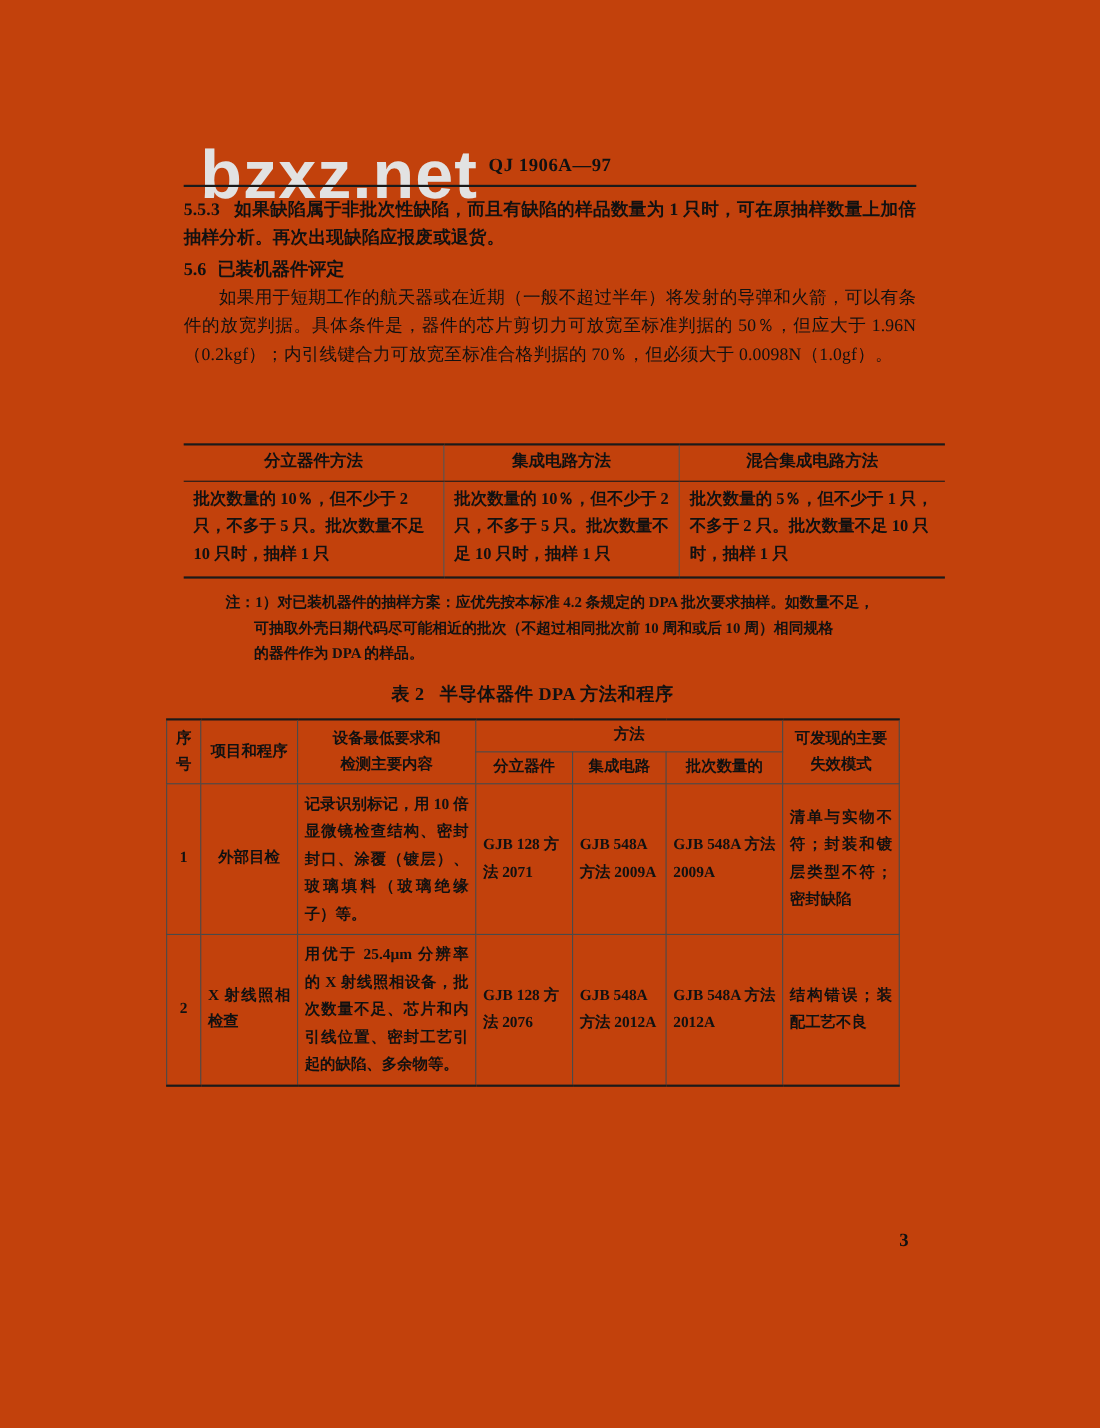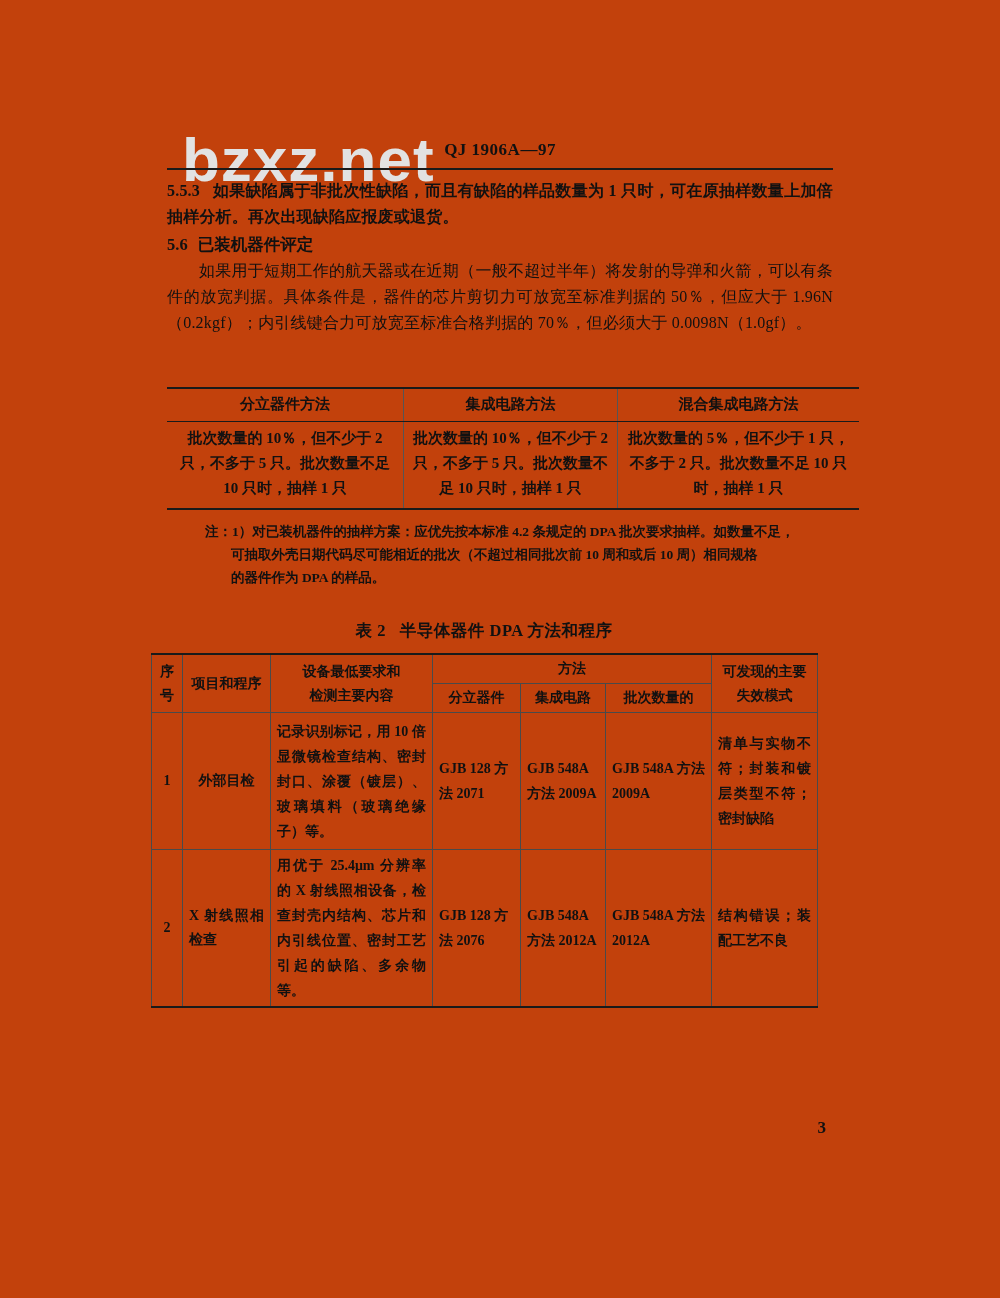--- a/index.html
+++ b/index.html
@@ -93,30 +93,30 @@
   .tbl-caption .sup { font-size: 11px; vertical-align: super; }
   .tbl1-wrap {
     position: absolute;
     left: 167px;
     top: 375px;
     width: 666px;
   }
   table.t1 {
     width: 666px;
     border-collapse: collapse;
-    margin-top: 12px;
+    margin-top: 28px;
     table-layout: fixed;
   }
   table.t1 th, table.t1 td {
     font-size: 15px;
     line-height: 25px;
     font-weight: bold;
     vertical-align: top;
     padding: 4px 9px 7px 9px;
-    text-align: center;
+    text-align: left;
   }
   table.t1 th {
     text-align: center;
     padding: 3px 4px 4px 4px;
     border-bottom: 1.5px solid #1a1a1a;
   }
   table.t1 thead tr th { border-top: 2.4px solid #1a1a1a; }
   table.t1 th + th, table.t1 td + td { border-left: 1.4px solid #555; }
   table.t1 tbody tr td { border-bottom: 2.4px solid #1a1a1a; }
 
@@ -262,21 +262,21 @@
             <td>外部目检</td>
             <td class="desc just">记录识别标记，用 10 倍显微镜检查结构、密封封口、涂覆（镀层）、玻璃填料（玻璃绝缘子）等。</td>
             <td class="meth">GJB 128 方法 2071</td>
             <td class="meth">GJB 548A 方法 2009A</td>
             <td class="meth just">GJB 548A 方法 2009A</td>
             <td class="fail just">清单与实物不符；封装和镀层类型不符；密封缺陷</td>
           </tr>
           <tr>
             <td class="outer-bot">2</td>
             <td class="outer-bot just">X 射线照相检查</td>
-            <td class="outer-bot desc just">用优于 25.4μm 分辨率的 X 射线照相设备，检查封壳内结构、芯片和内引线位置、密封工艺引起的缺陷、多余物等。</td>
+            <td class="outer-bot desc just">用优于 25.4μm 分辨率的 X 射线照相设备，批次数量不足、芯片和内引线位置、密封工艺引起的缺陷、多余物等。</td>
             <td class="outer-bot meth">GJB 128 方法 2076</td>
             <td class="outer-bot meth">GJB 548A 方法 2012A</td>
             <td class="outer-bot meth just">GJB 548A 方法 2012A</td>
             <td class="outer-bot fail just">结构错误；装配工艺不良</td>
           </tr>
         </tbody>
       </table>
     </div>
 
     <div class="page-num">3</div>

